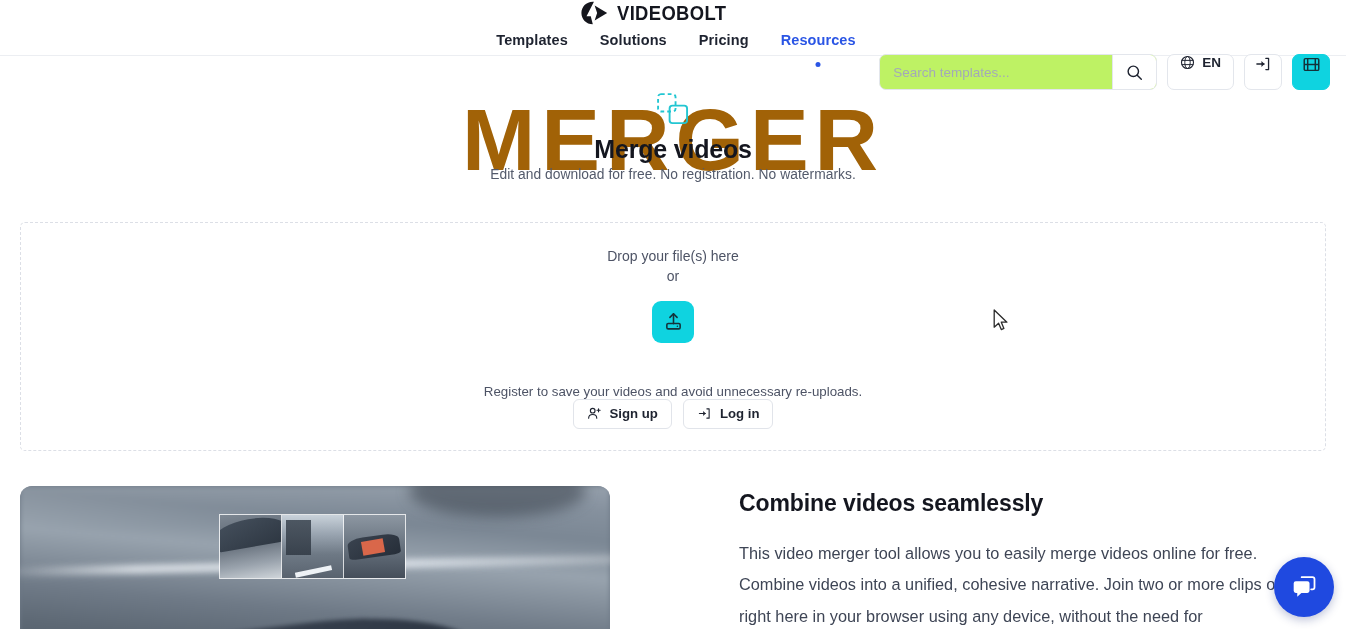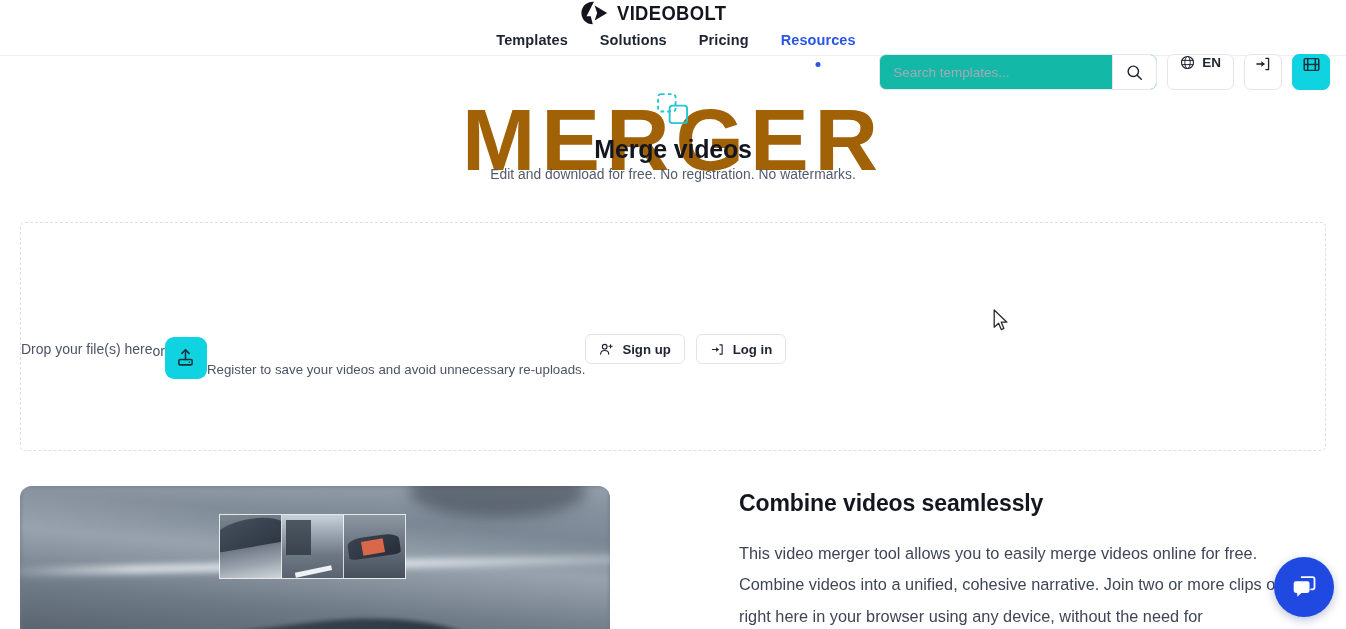--- a/index.html
+++ b/index.html
@@ -69,21 +69,21 @@
     align-items: center;
     gap: 10px;
   }
   .search-box {
     width: 278px;
     height: 36px;
     border: 1px solid #e3e6ec;
     border-radius: 7px;
     display: flex;
     align-items: center;
-    background: #14b8a6;
+    background: #bef264;
     overflow: hidden;
   }
   .search-input {
     flex: 1;
     border: none;
     outline: none;
     height: 100%;
     padding: 0 13px;
     font-size: 13.5px;
     font-family: "Liberation Sans", sans-serif;
@@ -162,21 +162,21 @@
     letter-spacing: 0.05px;
   }
 
   
   .dropzone {
     margin: 6px 20px 0 20px;
     height: 229px;
     border: 1px dashed #dcdfe6;
     border-radius: 5px;
     display: flex;
-    flex-direction: row;
+    flex-direction: column;
     align-items: center;
     background: #fff;
     padding-top: 25px;
   }
   .drop-line1 {
     font-size: 14px;
     color: #4d5365;
     line-height: 1.2;
   }
   .drop-or {

